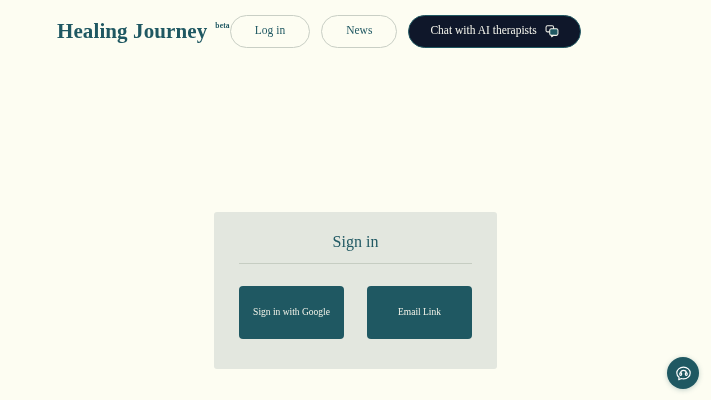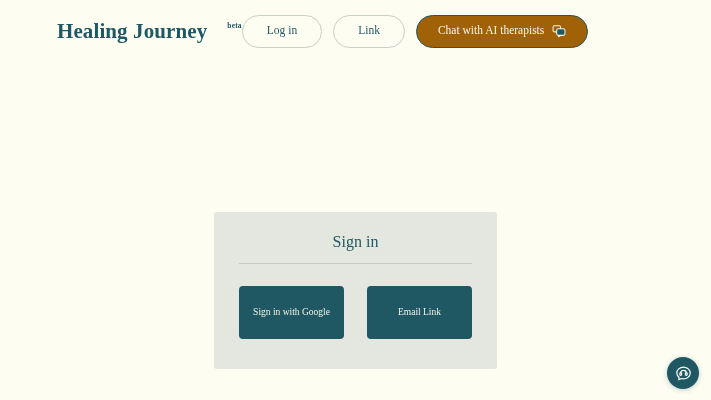--- a/index.html
+++ b/index.html
@@ -45,21 +45,21 @@
     letter-spacing: 0.1px;
     color: #1f5862;
     white-space: nowrap;
   }
 
   .brand-beta {
     font-family: "Liberation Serif", "DejaVu Serif", serif;
     font-size: 7.5px;
     font-weight: 700;
     color: #1f5862;
-    margin-left: 20px;
+    margin-left: 8px;
     margin-top: 1px;
     letter-spacing: 0.2px;
     text-align: right;
   }
 
   .nav {
     display: flex;
     align-items: center;
     gap: 11px;
   }
@@ -79,21 +79,21 @@
 
   .nav-pill.outline {
     background: transparent;
     border: 1px solid #c9cfc5;
     color: #1f5862;
     padding: 0 24px;
     min-width: 66px;
   }
 
   .nav-pill.filled {
-    background: #a16207;
+    background: #0f172a;
     border: 1px solid #1f5862;
     color: #f5f5ec;
     padding: 0 21px;
     gap: 8px;
     text-align: center;
   }
 
   .nav-pill .label { display: inline-block; }
 
   .chat-icon-nav {
@@ -185,21 +185,21 @@
     <span class="brand-beta">beta</span>
   </div>
 
   <nav class="nav">
 
     <button class="nav-pill outline">
       <span class="label">Log in</span>
     </button>
 
     <button class="nav-pill outline">
-      <span class="label">Link</span>
+      <span class="label">News</span>
     </button>
 
     <button class="nav-pill filled">
       <span class="label">Chat with AI therapists</span>
       <span class="chat-icon-nav">
         <svg width="14" height="14" viewBox="0 0 16 16" fill="none" stroke="#f5f5ec" stroke-width="1.15" stroke-linecap="round" stroke-linejoin="round">
           <rect x="1.2" y="2.0" width="8.6" height="7.0" rx="1.6"></rect>
           <rect x="5.4" y="5.4" width="9.4" height="7.6" rx="1.8" fill="#1f5862"></rect>
           <path d="M7.6 13.0 L7.6 14.7 L9.9 13.0"></path>
         </svg>

